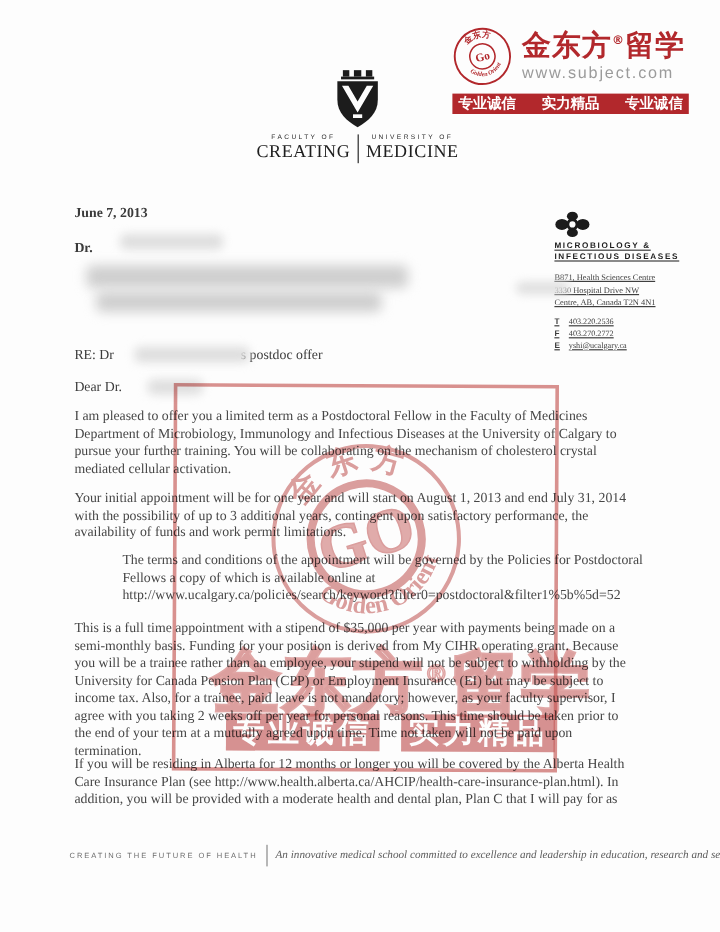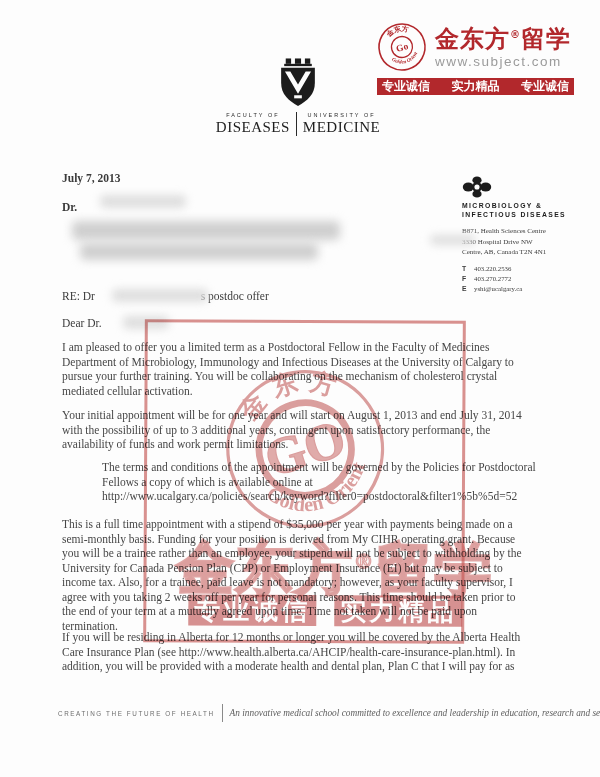--- a/index.html
+++ b/index.html
@@ -27,21 +27,21 @@
   
   .crest-wrap { position: absolute; top: 58px; left: 228px; width: 140px; text-align: center; }
   .crest-svg { display: block; margin: 0 auto; }
   .wordmark { margin-top: 4px; display: flex; justify-content: center; align-items: stretch; }
   .wm-col { padding: 0 6px; }
   .wm-col.left { border-right: 1px solid #2a2a2a; }
   .wm-small { font-family: "Liberation Sans", sans-serif; font-size: 5.5px; letter-spacing: 2px; color: #2a2a2a; white-space: nowrap; }
   .wm-big { font-family: "Liberation Serif", serif; font-size: 15px; letter-spacing: 0.5px; color: #1e1e1e; white-space: nowrap; margin-top: 1px; }
 
   
-  .dept { position: absolute; top: 176px; left: 462px; width: 132px; font-family: "Liberation Sans", sans-serif; }
+  .dept { position: absolute; top: 176px; left: 462px; width: 132px; font-family: "Liberation Sans", sans-serif; text-decoration: underline; }
   .dept-icon { display: block; margin-bottom: 4px; }
   .dept-name { font-size: 6.8px; font-weight: bold; letter-spacing: 1.4px; color: #1c1c1c; line-height: 8.5px; }
   .dept-addr { margin-top: 7px; font-size: 7px; color: #3c3c3c; line-height: 10.5px; font-family: "Liberation Serif", serif; }
   .dept-contacts { margin-top: 6px; font-size: 6.8px; color: #3c3c3c; line-height: 10px; font-family: "Liberation Serif", serif; }
   .dept-contacts .row { display: flex; }
   .dept-contacts .lbl { font-weight: bold; width: 12px; font-family: "Liberation Sans", sans-serif; }
 
   
   .letterline { position: absolute; left: 62px; font-size: 11.5px; color: #3b3b3b; }
   .para { position: absolute; left: 62px; width: 492px; font-size: 11.5px; line-height: 14.5px; color: #464646; white-space: pre-line; }
@@ -119,21 +119,21 @@
       <rect x="26" y="0" width="8" height="7" fill="#1c1c1c"></rect>
       <rect x="39" y="0" width="7" height="7" fill="#1c1c1c"></rect>
       <rect x="12" y="7" width="36" height="3" fill="#1c1c1c"></rect>
       <path d="M8,12 h44 v20 c0,15 -10,23 -22,30 c-12,-7 -22,-15 -22,-30 z" fill="#1c1c1c"></path>
       <path d="M13,17 L30,46 L47,17 L40,17 L30,34 L20,17 z" fill="#fdfdfd"></path>
       <rect x="25" y="48" width="10" height="4" fill="#fdfdfd"></rect>
     </svg>
     <div class="wordmark">
       <div class="wm-col left">
         <div class="wm-small">FACULTY OF</div>
-        <div class="wm-big">DISEASES</div>
+        <div class="wm-big">CREATING</div>
       </div>
       <div class="wm-col">
         <div class="wm-small">UNIVERSITY OF</div>
         <div class="wm-big">MEDICINE</div>
       </div>
     </div>
   </div>
 
   <div class="dept">
     <svg class="dept-icon" width="30" height="22" viewBox="0 0 32 24">
@@ -162,21 +162,21 @@
           <span class="lbl">F</span>
           <span>403.270.2772</span>
         </div>
       <div class="row">
           <span class="lbl">E</span>
           <span>yshi@ucalgary.ca</span>
         </div>
     </div>
   </div>
 
-  <div class="letterline" style="top:172px; font-weight:bold;">July 7, 2013</div>
+  <div class="letterline" style="top:172px; font-weight:bold;">June 7, 2013</div>
   <div class="letterline" style="top:201px; font-weight:bold;">Dr.</div>
 
   <div class="blur light" style="left:100px; top:195px; width:86px; height:13px;"></div>
   <div class="blur" style="left:72px; top:221px; width:268px; height:19px;"></div>
   <div class="blur" style="left:80px; top:243px; width:238px; height:17px;"></div>
   <div class="blur light" style="left:430px; top:235px; width:45px; height:10px;"></div>
 
   <div class="letterline" style="top:290px;">
     <span>RE: Dr</span>
     <span style="display:inline-block; width:100px;"></span>

